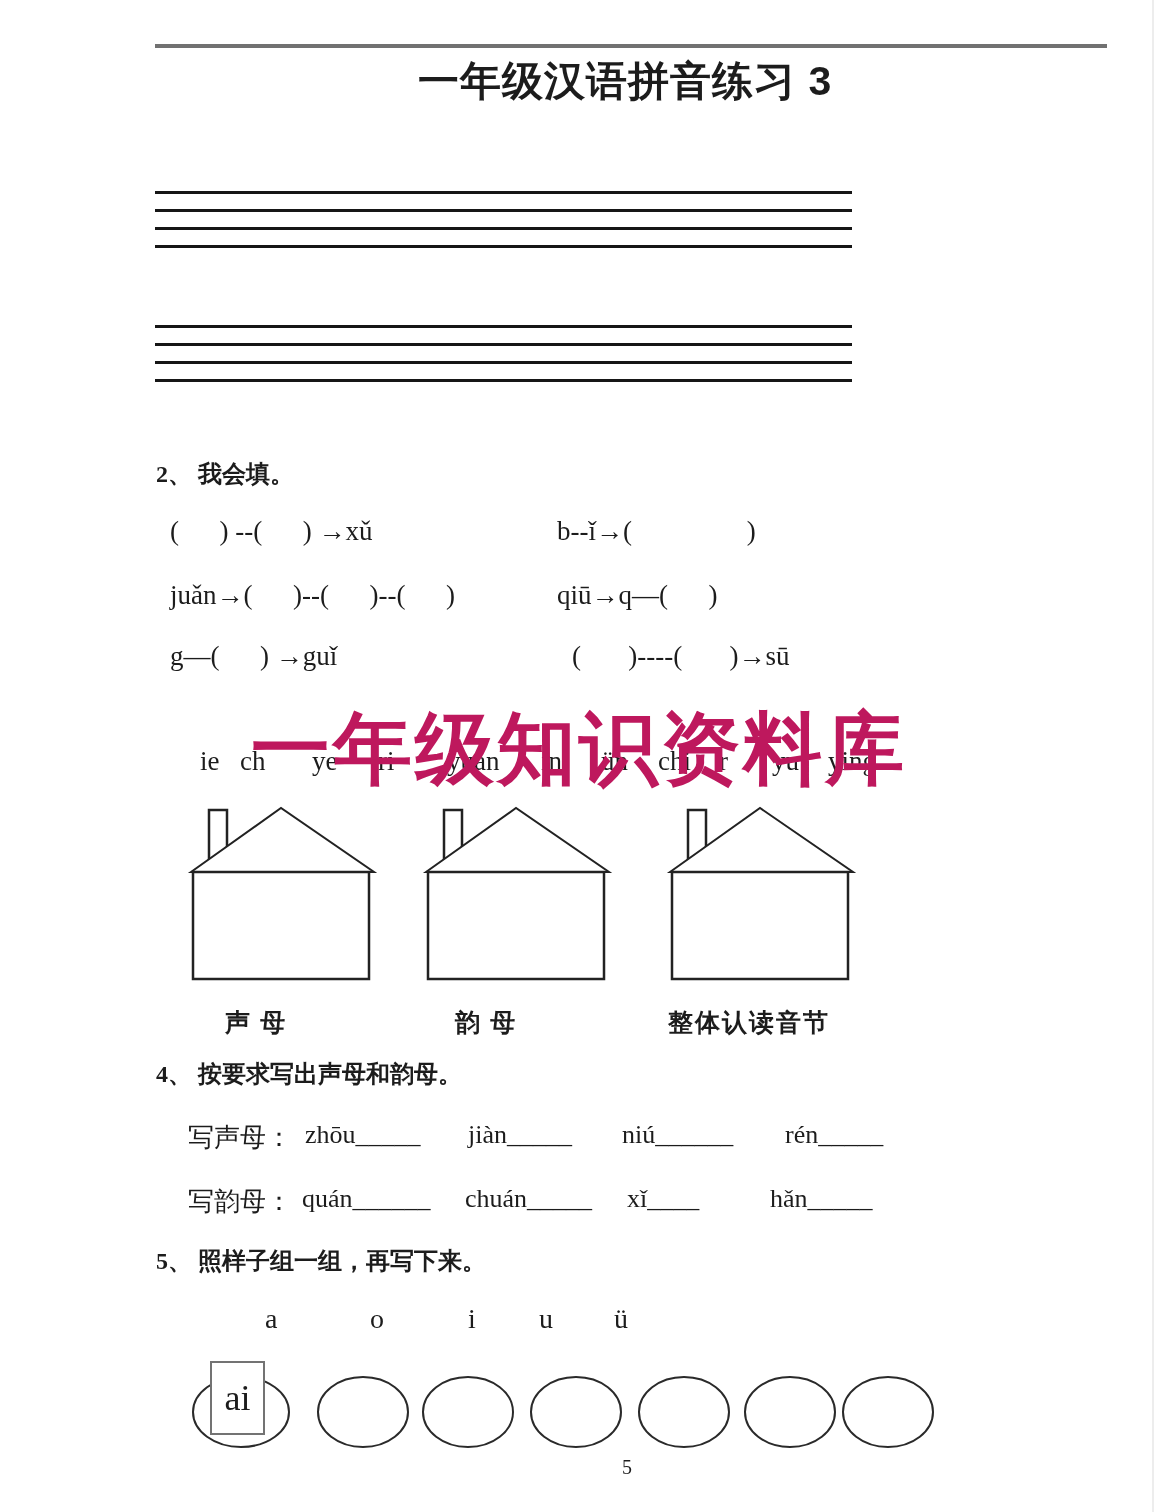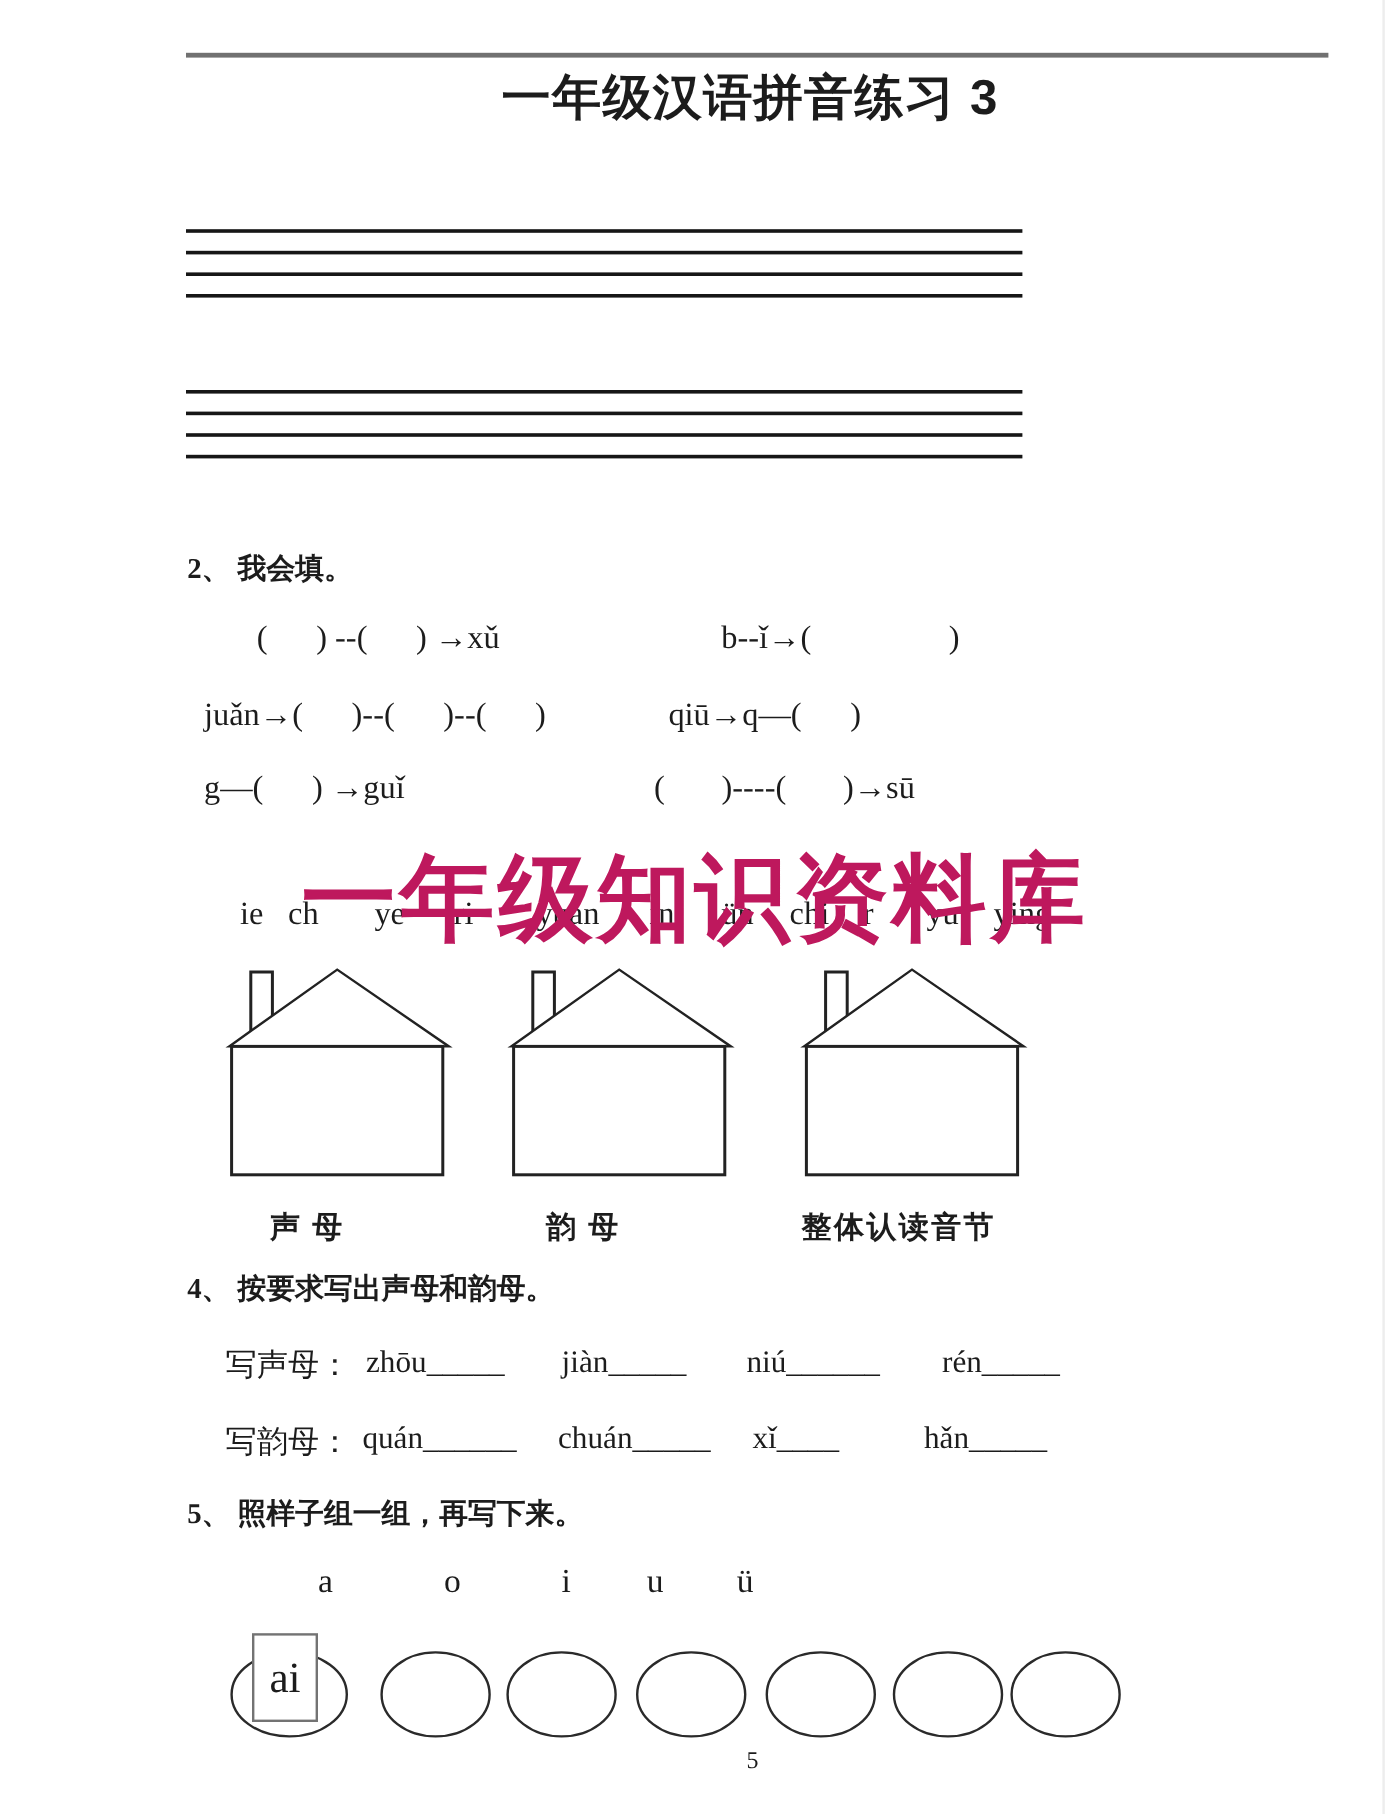--- a/index.html
+++ b/index.html
@@ -16,22 +16,22 @@
   .q-heading{position:absolute;font-size:24px;font-weight:bold;white-space:pre;}
   .q1h{left:156px;top:125px;}
   .q2h{left:156px;top:458px;}
   .q3h{left:156px;top:697px;}
   .q4h{left:156px;top:1058px;}
   .q5h{left:156px;top:1245px;}
   .writing-line{position:absolute;left:155px;width:697px;height:3px;background:#161616;}
   .wl1{top:191px;} .wl2{top:209px;} .wl3{top:227px;} .wl4{top:245px;}
   .wl5{top:325px;} .wl6{top:343px;} .wl7{top:361px;} .wl8{top:379px;}
   .q2-cell{position:absolute;font-size:27px;white-space:pre;}
-  .r1{top:516px;margin-left:44px;} .r2{top:580px;} .r3{top:641px;}
-  .cl{left:170px;} .cr{left:557px;} .cr3{left:545px;}
+  .r1{top:516px;} .r2{top:580px;} .r3{top:641px;}
+  .cl{left:170px;} .cr{left:557px;} .cr3{left:572px;}
   .watermark{
     position:absolute;left:251px;top:709px;line-height:1;white-space:pre;
     font-family:"Liberation Sans", sans-serif;font-size:79px;font-weight:bold;
     letter-spacing:3px;color:#be185d;z-index:5;
   }
   .pinyin-token{position:absolute;top:746px;font-size:27px;z-index:1;}
   .house{position:absolute;top:800px;}
   .h1{left:185px;} .h2{left:420px;} .h3{left:664px;}
   .house-label{position:absolute;top:1006px;font-size:25px;font-weight:bold;letter-spacing:2px;white-space:pre;}
   .hl1{left:225px;} .hl2{left:455px;} .hl3{left:668px;}

